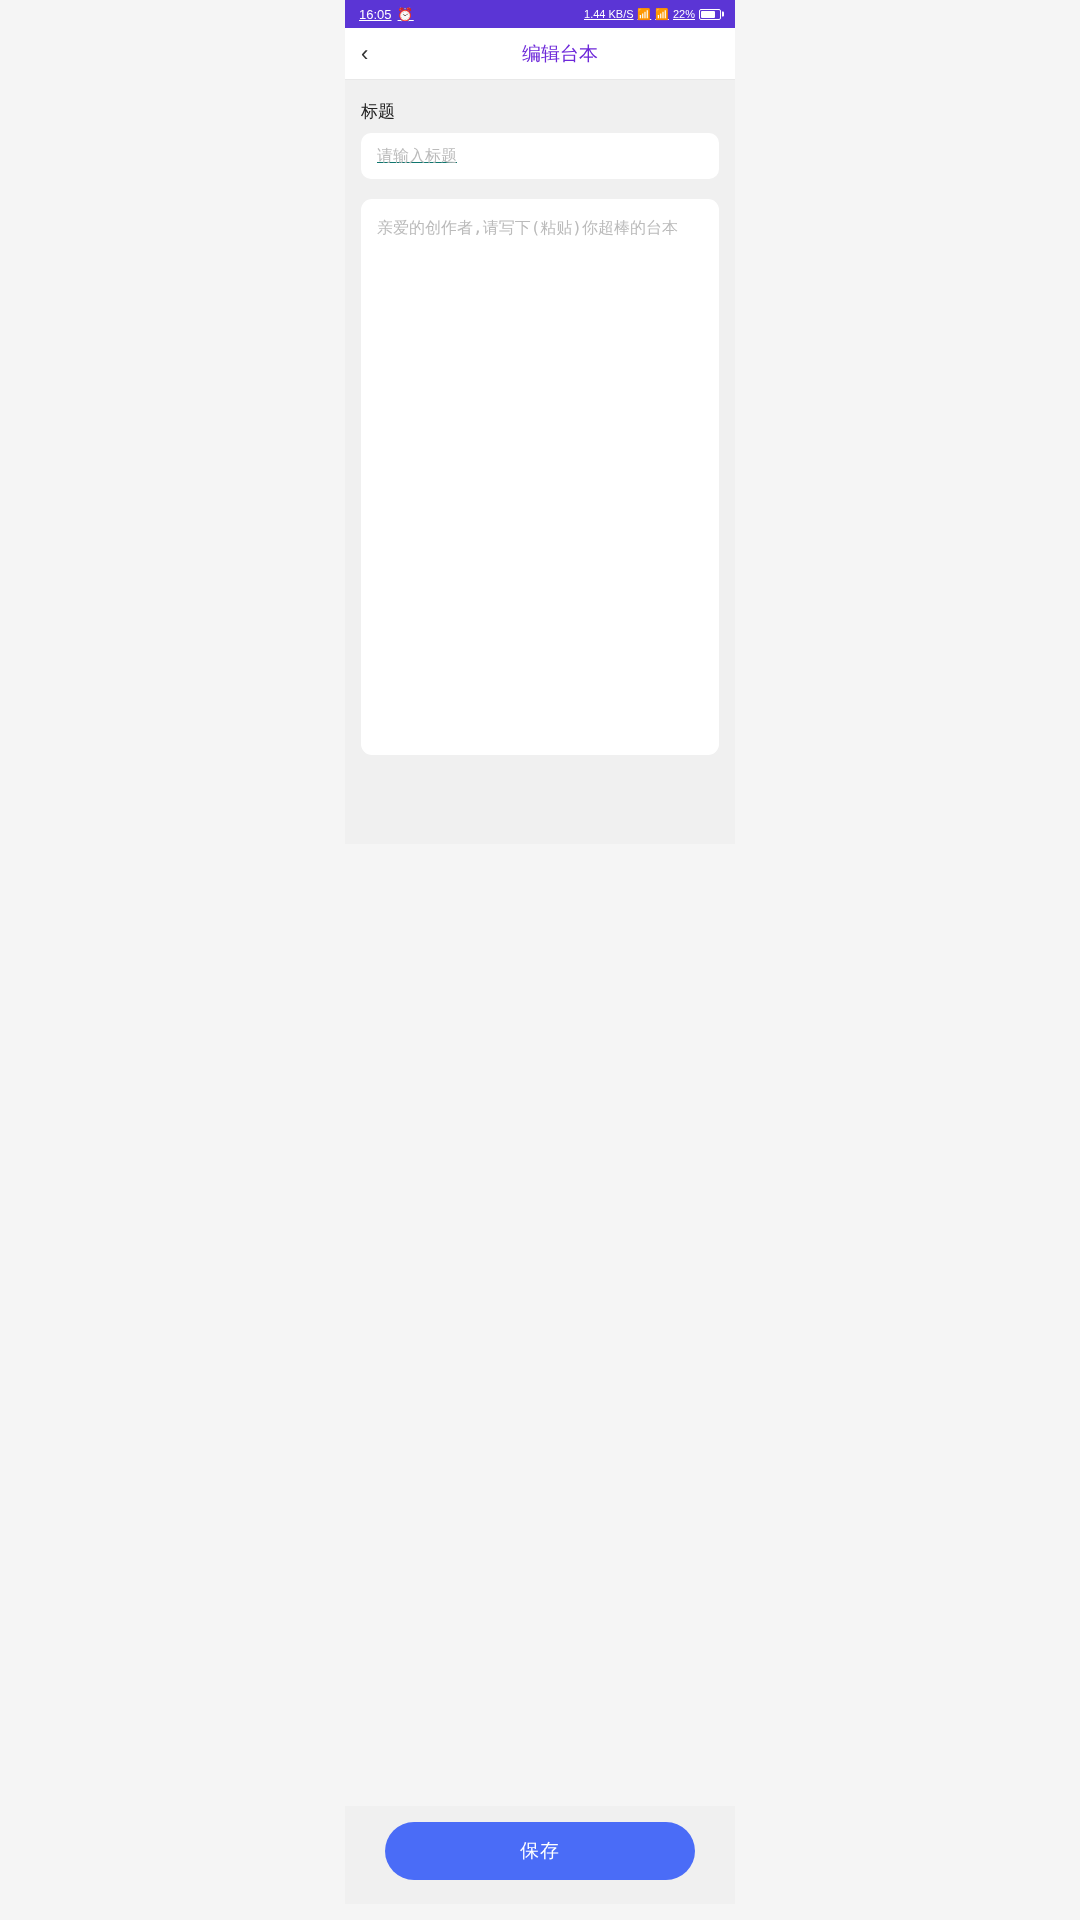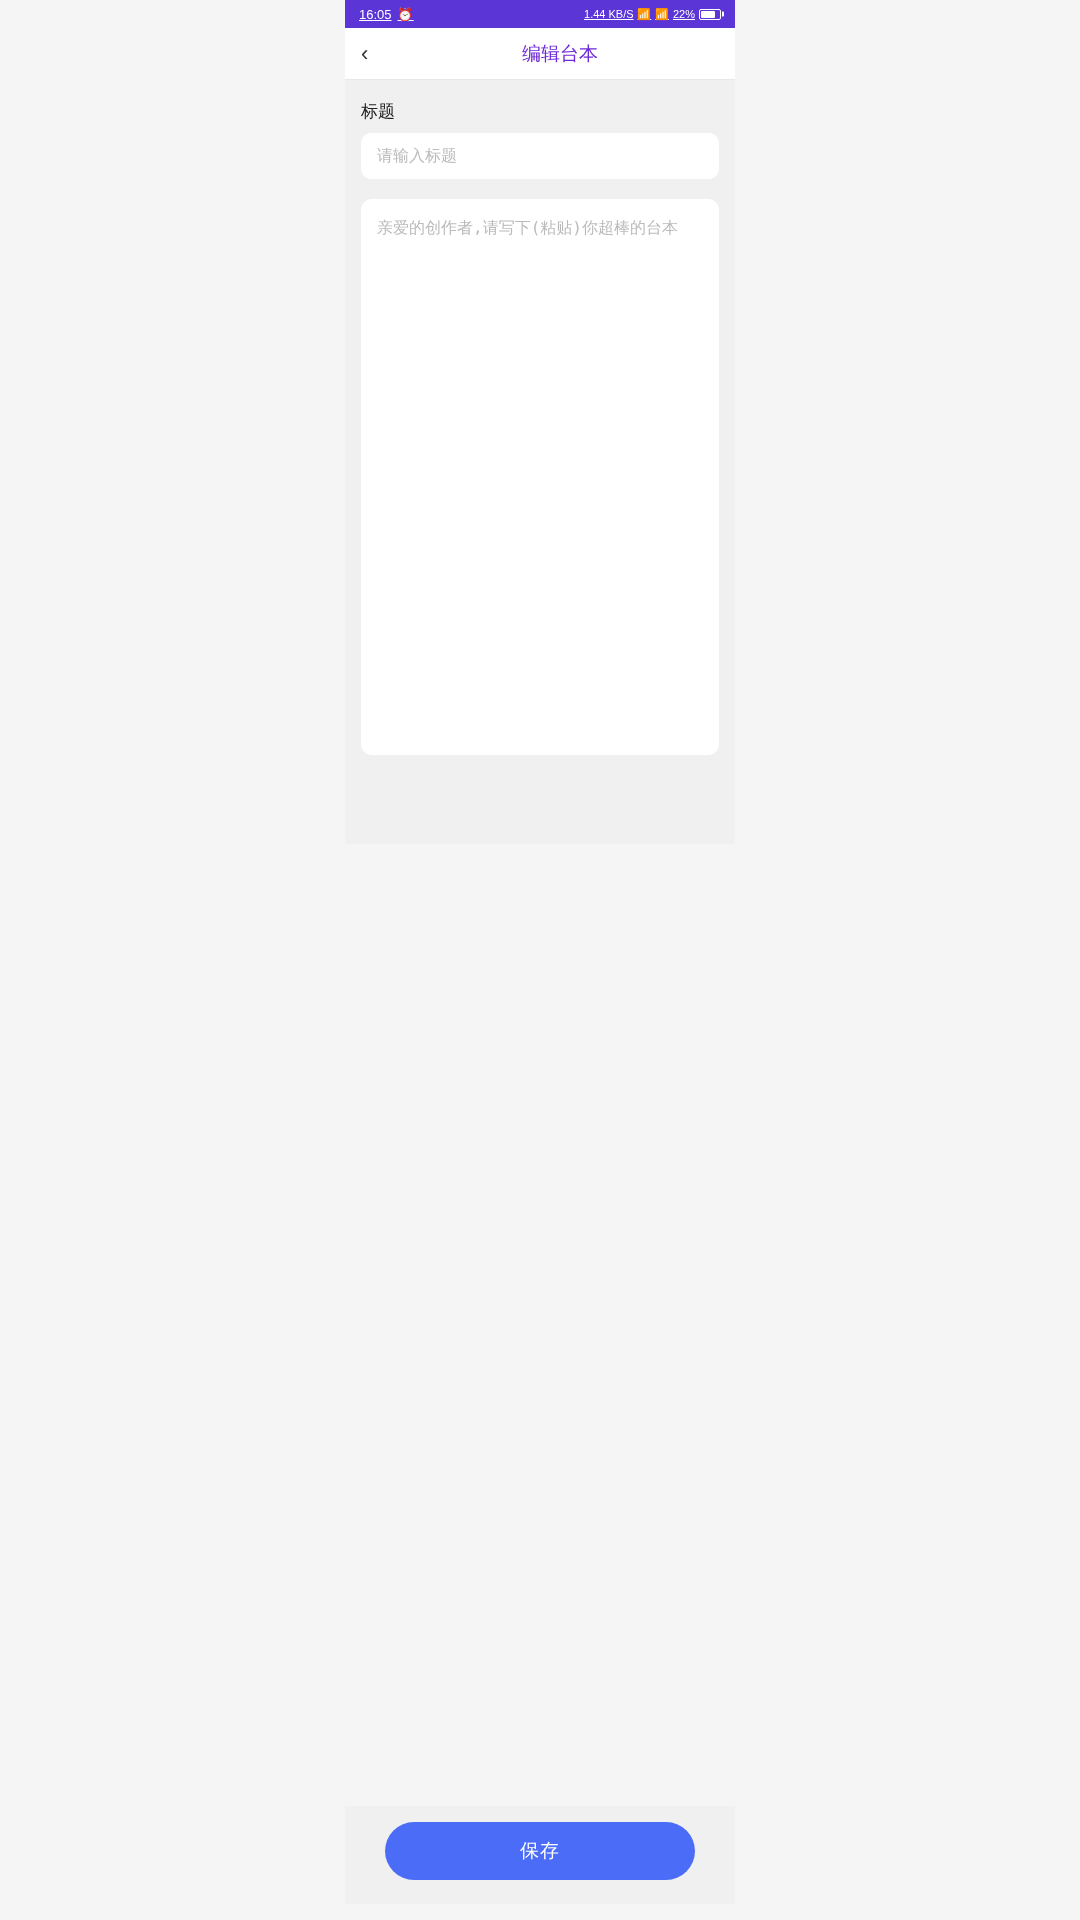--- a/index.html
+++ b/index.html
@@ -130,22 +130,23 @@
       border-radius: 10px;
       padding: 14px 16px;
       margin-bottom: 20px;
     }
 
     .title-input {
       width: 100%;
       border: none;
       outline: none;
       font-size: 16px;
-      color: #c2410c;
+      color: #0f766e;
       background: transparent;
+      text-decoration: underline;
     }
 
     .title-input::placeholder {
       color: #bbb;
     }
 
     
     .content-section-header {
       display: flex;
       align-items: center;

